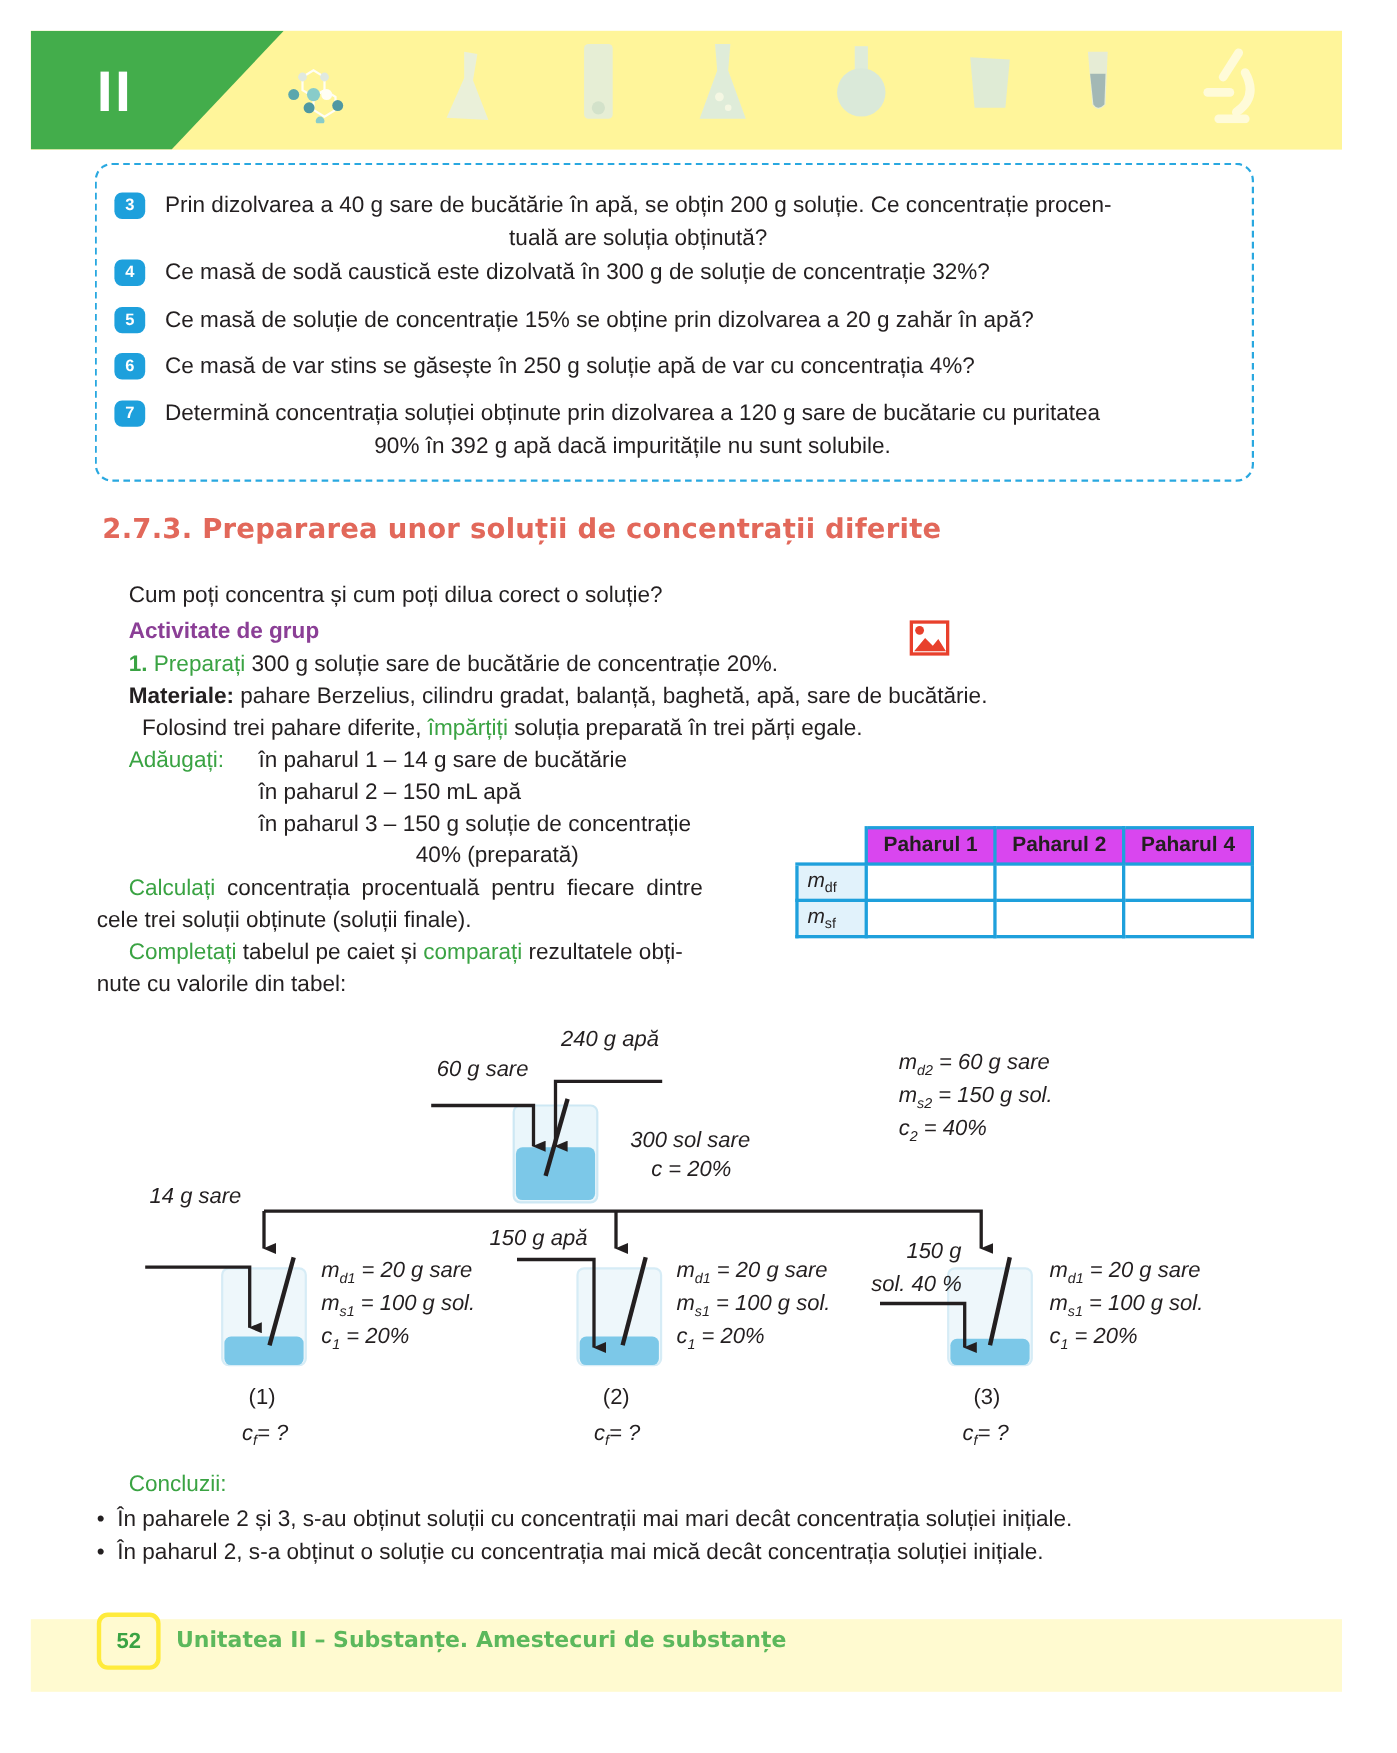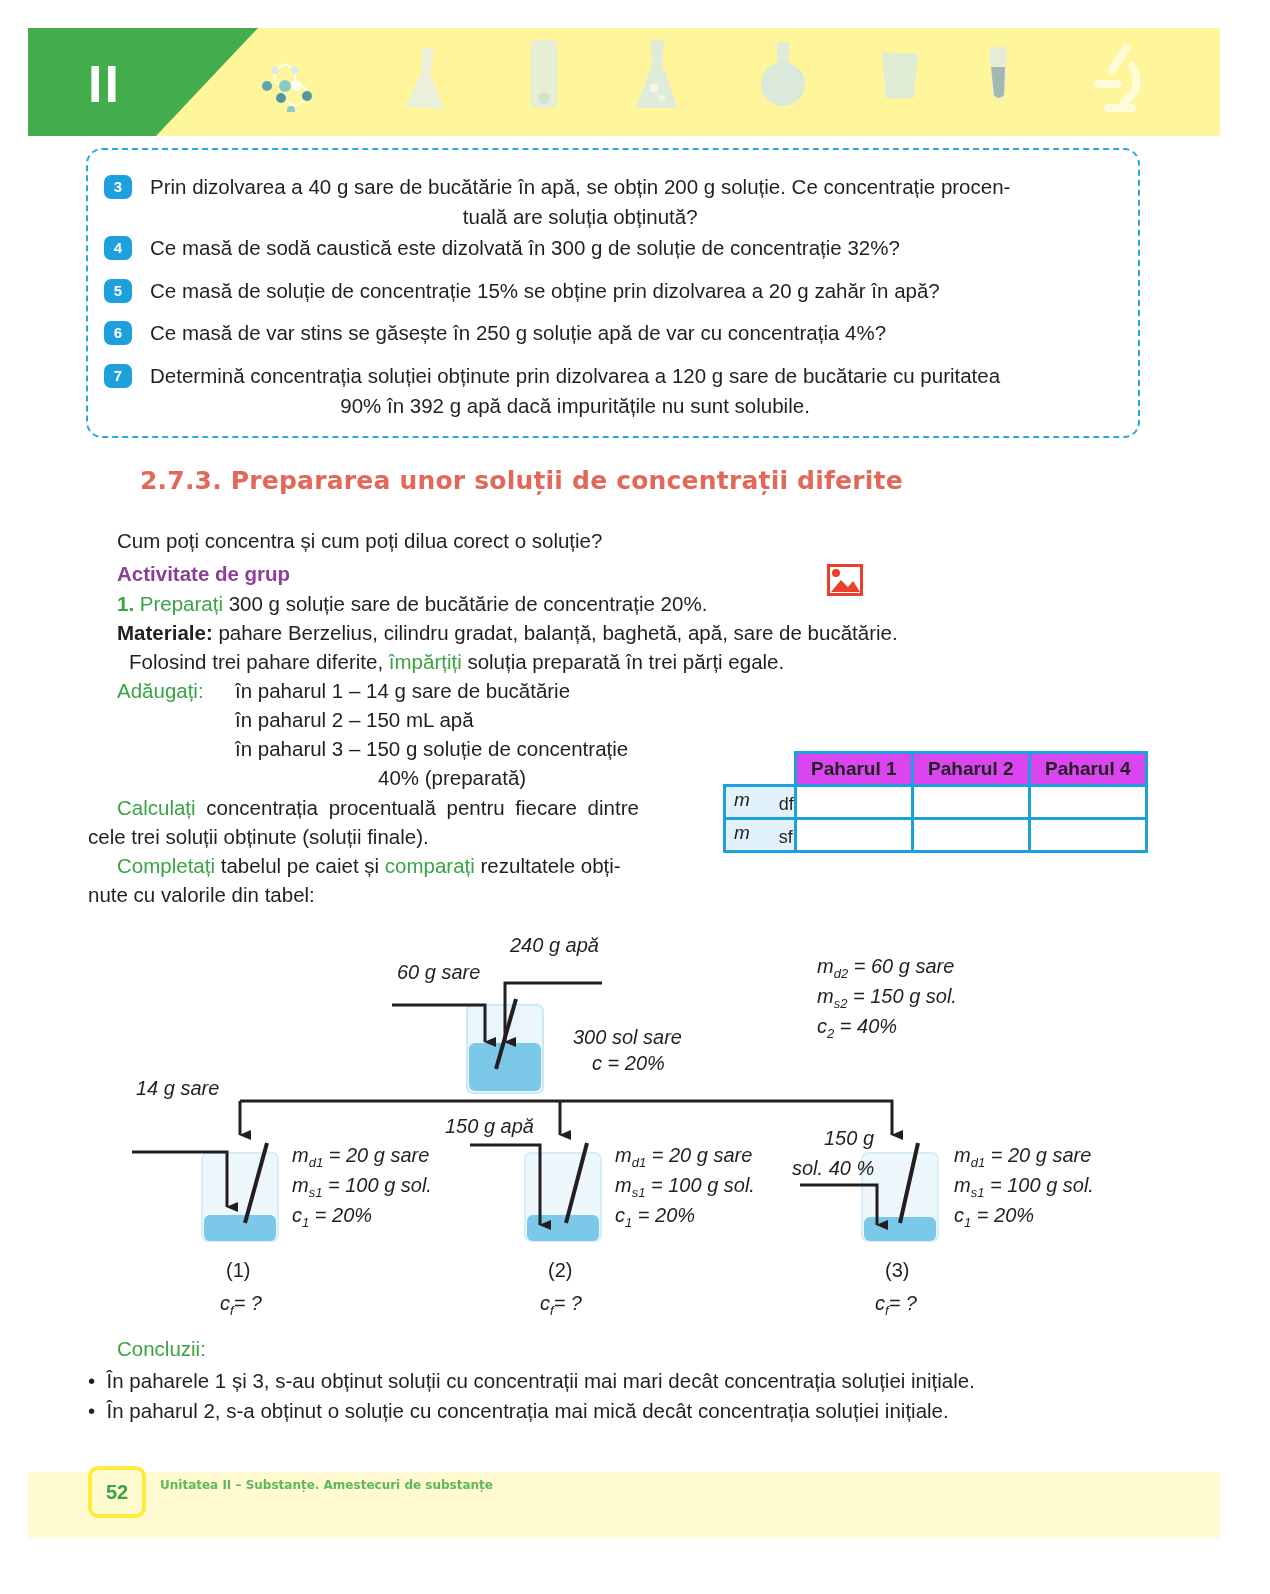--- a/index.html
+++ b/index.html
@@ -17,51 +17,51 @@
   
   #exercise-box { left:86px; top:148px; width:1054px; height:290px; border:2px dashed #29a8e0;
                   border-radius:16px; box-sizing:border-box; }
   .ex-item { position:absolute; left:104px; font-size:20.5px; line-height:30px; width:1020px; }
   .ex-num { position:absolute; left:0; top:3px; width:28px; height:24px; background:#1ea0dc; color:#fff;
             border-radius:7px; font-weight:bold; font-size:15px; text-align:center; line-height:24px; }
   .ex-text { position:absolute; left:46px; top:0;text-align:center; }
 
   
   #section-title { left:93px; top:466px; font-size:25px; font-weight:bold; color:#e2685a;
-                   font-family:"DejaVu Sans", sans-serif; letter-spacing:0.2px;margin-left:47px; }
+                   font-family:"DejaVu Sans", sans-serif; letter-spacing:0.2px; }
 
   .body-text { font-size:20.5px; line-height:29px; }
   .green { color:#3aa343; }
   .purple { color:#8b3f96; font-weight:bold; }
   .bold { font-weight:bold; }
 
   #image-icon { left:826px; top:563px; width:38px; height:34px; }
 
   
   #data-table { left:723px; top:751px; border-collapse:collapse; font-size:19px; }
   #data-table td, #data-table th { border:3px solid #1ea0dc; height:30px; padding:0; text-align:center; }
   #data-table th { background:#d946ef; font-weight:bold; width:114px; }
   #data-table th.blank { background:#ffffff; border:none; border-bottom:3px solid #1ea0dc; border-right:3px solid #1ea0dc; width:60px; }
   #data-table td.rowh { background:#e1f2fb; text-align:left; padding-left:8px; font-style:italic; width:52px; }
-  #data-table td.rowh sub { font-style:normal; font-size:18px;margin-left:29px; }
+  #data-table td.rowh sub { font-style:normal; font-size:13px; }
 
   
   #diagram { left:120px; top:925px; width:1010px; height:400px; }
   .dlabel { position:absolute; font-style:italic; font-size:20px; white-space:nowrap; }
   .dlabel sub { font-size:13px; }
 
   
   #conclusions-title { left:117px; top:1337px; font-size:20.5px; }
   .concl { position:absolute; left:88px; font-size:20.5px; line-height:29px; }
 
   
   #footer { left:28px; top:1472px; width:1192px; height:66px; background:#fffad0; }
   #page-number { left:88px; top:1466px; width:50px; height:44px; border:4px solid #ffeb3b; border-radius:10px;
                  background:#fffad0; color:#3aa343; font-weight:bold; font-size:20px; text-align:center; line-height:44px; }
-  #footer-text { left:160px; top:1478px; font-size:12px; font-weight:bold; color:#5cb85c;
+  #footer-text { left:160px; top:1478px; font-size:20px; font-weight:bold; color:#5cb85c;
                  font-family:"DejaVu Sans", sans-serif; }
 </style>
 </head>
 <body>
 
 <div id="banner" class="abs"></div>
 <svg id="banner-green" class="abs" viewBox="0 0 230 108">
   <polygon points="0,0 230,0 128,108 0,108" fill="#43ad4b"></polygon>
 </svg>
 <div id="unit-numeral" class="abs">II</div>
@@ -270,21 +270,21 @@
   <div class="dlabel" style="left:672px;top:232px;">sol. 40 %</div>
   <div class="dlabel" style="left:834px;top:219px;">m<sub>d1</sub><span> = 20 g sare</span></div>
   <div class="dlabel" style="left:834px;top:249px;">m<sub>s1</sub><span> = 100 g sol.</span></div>
   <div class="dlabel" style="left:834px;top:279px;">c<sub>1</sub><span> = 20%</span></div>
   <div class="dlabel" style="left:765px;top:334px;font-style:normal;">(3)</div>
   <div class="dlabel" style="left:755px;top:367px;"><span>c</span><sub>f</sub><span>= ?</span></div>
 </div>
 
 <div id="conclusions-title" class="abs green">Concluzii:</div>
 <div class="concl" style="top:1366px;">
-  <span>•&nbsp;&nbsp;</span><span>În paharele 1 și 3, s-au obținut soluții cu concentrații mai mari decât concentrația soluției inițiale.</span>
+  <span>•&nbsp;&nbsp;</span><span>În paharele 2 și 3, s-au obținut soluții cu concentrații mai mari decât concentrația soluției inițiale.</span>
 </div>
 <div class="concl" style="top:1396px;">
   <span>•&nbsp;&nbsp;</span><span>În paharul 2, s-a obținut o soluție cu concentrația mai mică decât concentrația soluției inițiale.</span>
 </div>
 
 <div id="footer" class="abs"></div>
 <div id="page-number" class="abs">52</div>
 <div id="footer-text" class="abs">Unitatea II – Substanțe. Amestecuri de substanțe</div>
 
 </body></html>

